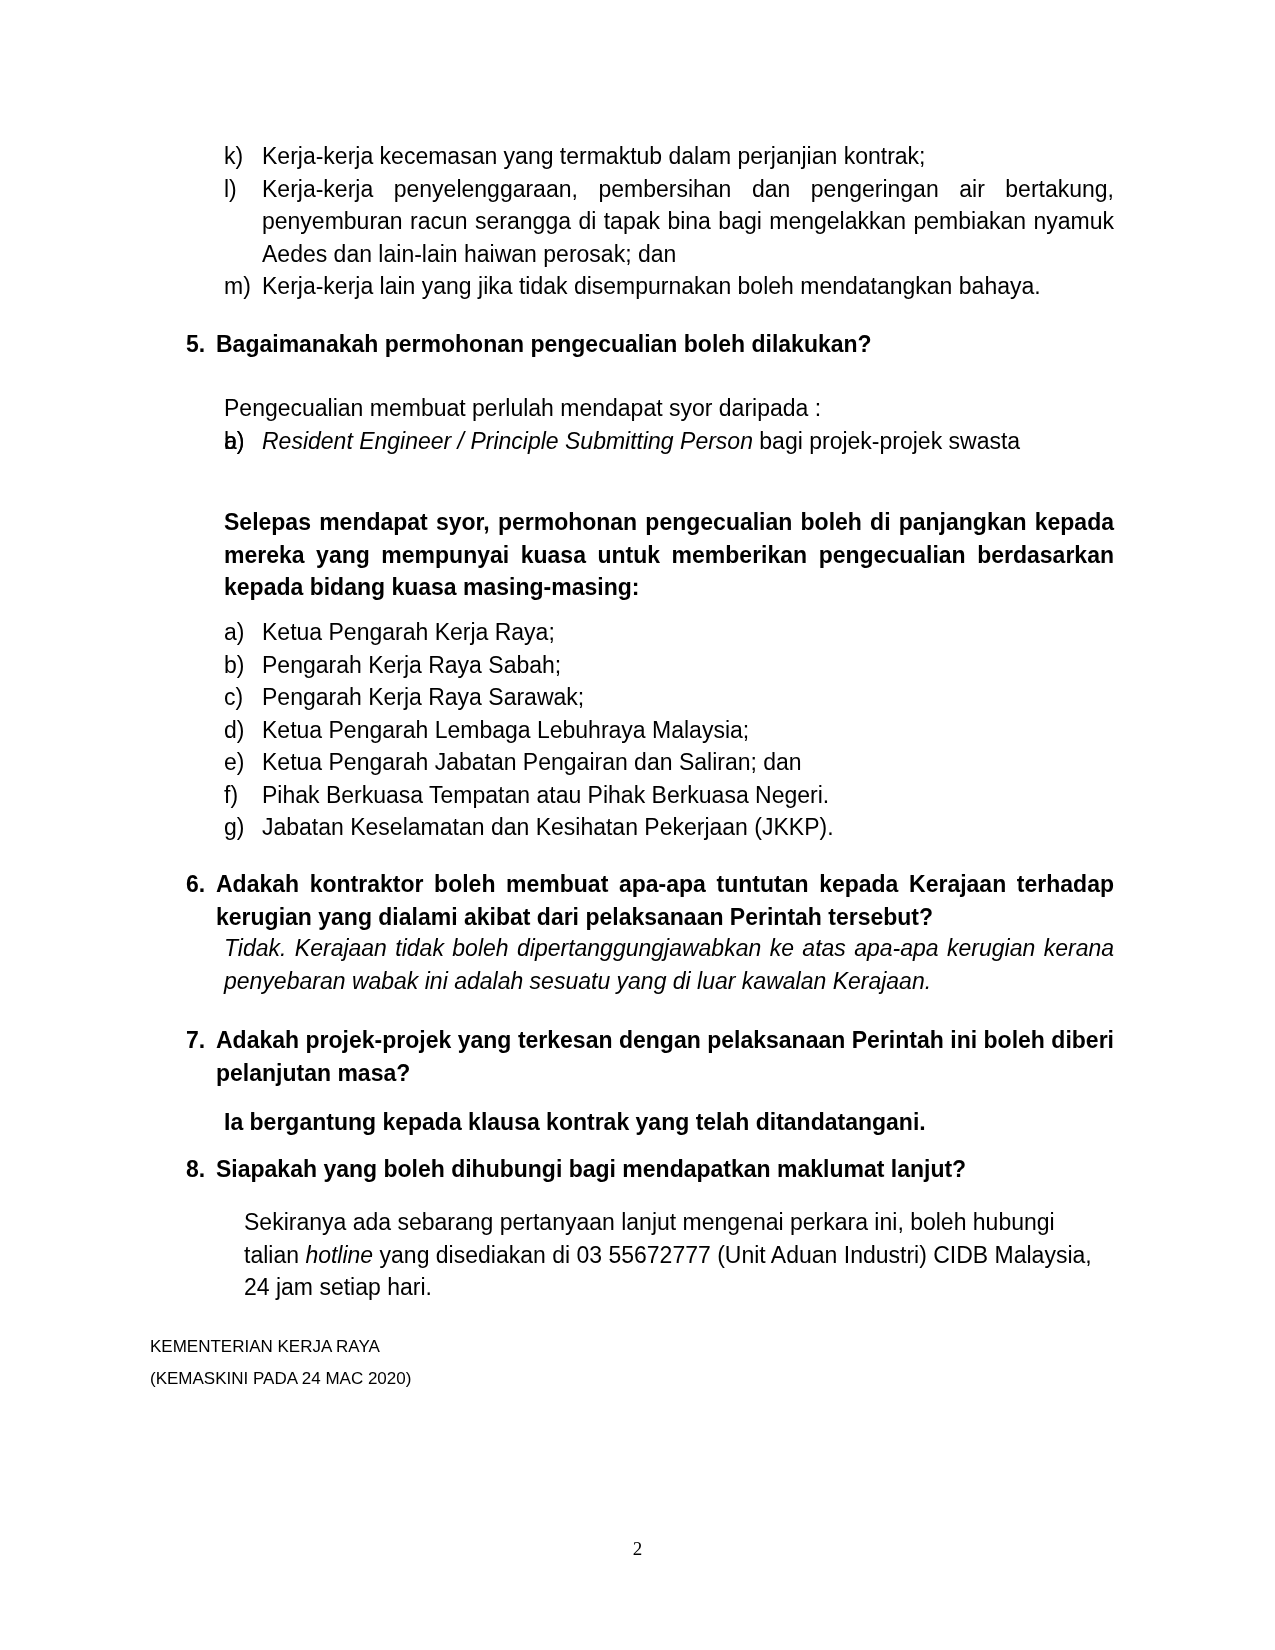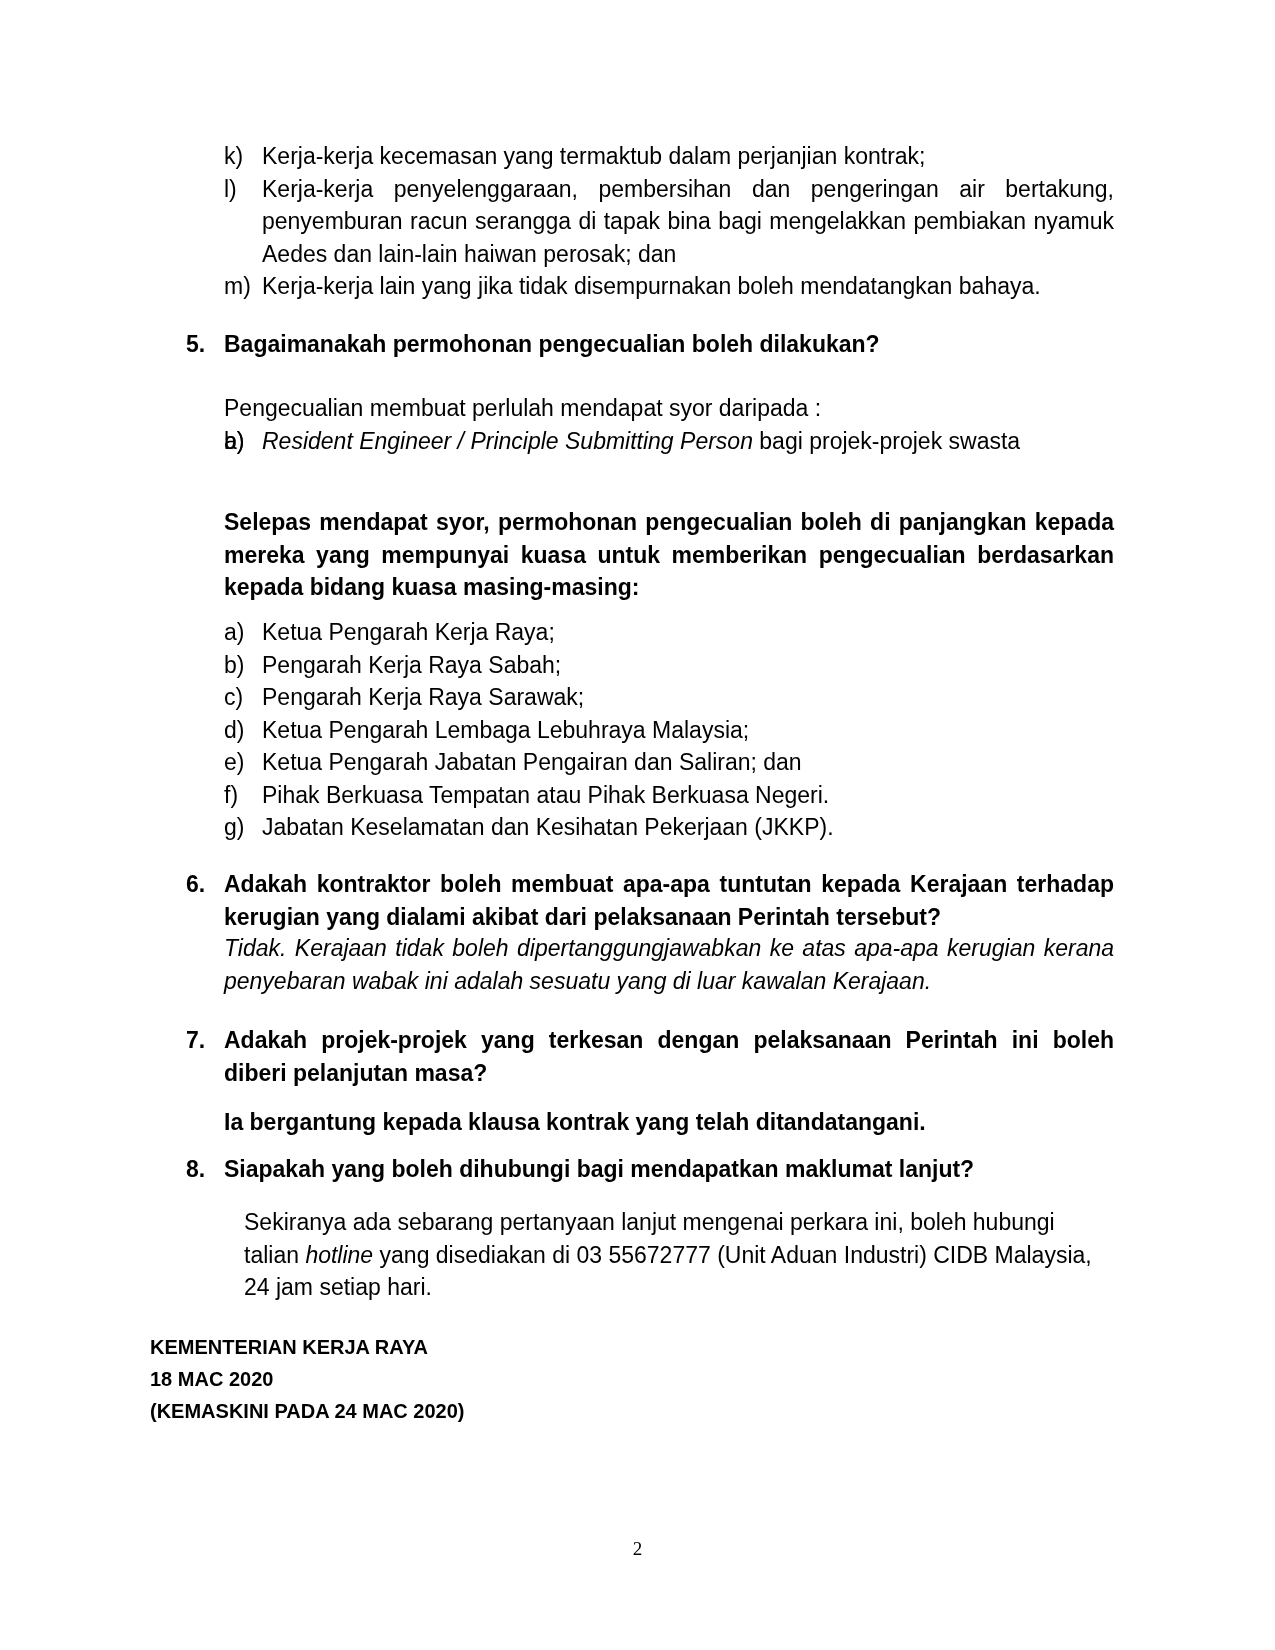--- a/index.html
+++ b/index.html
@@ -6,22 +6,22 @@
     body { width: 1275px; height: 1650px; position: relative; overflow: hidden;
            font-family: "Liberation Sans", sans-serif; color: #000; }
     .page { position: absolute; left: 0; top: 0; width: 1275px; height: 1650px; }
     .blk { position: absolute; font-size: 23px; line-height: 32.5px; }
     .ind { left: 224px; width: 890px; }
     .just { text-align: justify; text-align-last: left; }
     .li { position: relative; padding-left: 38px; }
     .li .mk { position: absolute; left: 0; top: 0; }
     .q { position: absolute; left: 186px; width: 928px; font-weight: bold; font-size: 23px; line-height: 32.5px; }
     .q .num { position: absolute; left: 0; top: 0; }
-    .q .qt { margin-left: 38px; display: block; text-align: justify; text-align-last: left; }
-    .foot { position: absolute; left: 150px; font-weight: bold; font-size: 20px; line-height: 32px; }
+    .q .qt { margin-left: 30px; display: block; text-align: justify; text-align-last: left; }
+    .foot { position: absolute; left: 150px; font-weight: normal; font-size: 17px; line-height: 32px; }
     .pn { position: absolute; left: 0; width: 1275px; text-align: center; top: 1538px; font-size: 19px;
           font-family: "Liberation Serif", serif; }
     i { font-style: italic; }
   </style>
 </head>
 <body>
 
 <div class="page">
 
   <div class="blk ind just" style="top:140px;">
@@ -80,18 +80,17 @@
   <div class="blk ind" style="top:1106px;font-weight:bold;">Ia bergantung kepada klausa kontrak yang telah ditandatangani.</div>
 
   <div class="q" style="top:1153px;">
     <span class="num">8.</span>
     <span class="qt">Siapakah yang boleh dihubungi bagi mendapatkan maklumat lanjut?</span>
   </div>
   <div class="blk ind" style="top:1206px; width:860px;margin-left:20px;"><span>Sekiranya ada sebarang pertanyaan lanjut mengenai perkara ini, boleh hubungi talian </span><i>hotline</i><span> yang disediakan di  03 55672777 (Unit Aduan Industri) CIDB Malaysia, 24 jam setiap hari.</span></div>
 
   <div class="foot" style="top:1331px;">
     <div>KEMENTERIAN KERJA RAYA</div>
-    <div>18 MAC 2020</div>
     <div>(KEMASKINI PADA 24 MAC 2020)</div>
   </div>
 
   <div class="pn">2</div>
 </div>
 
 </body></html>

